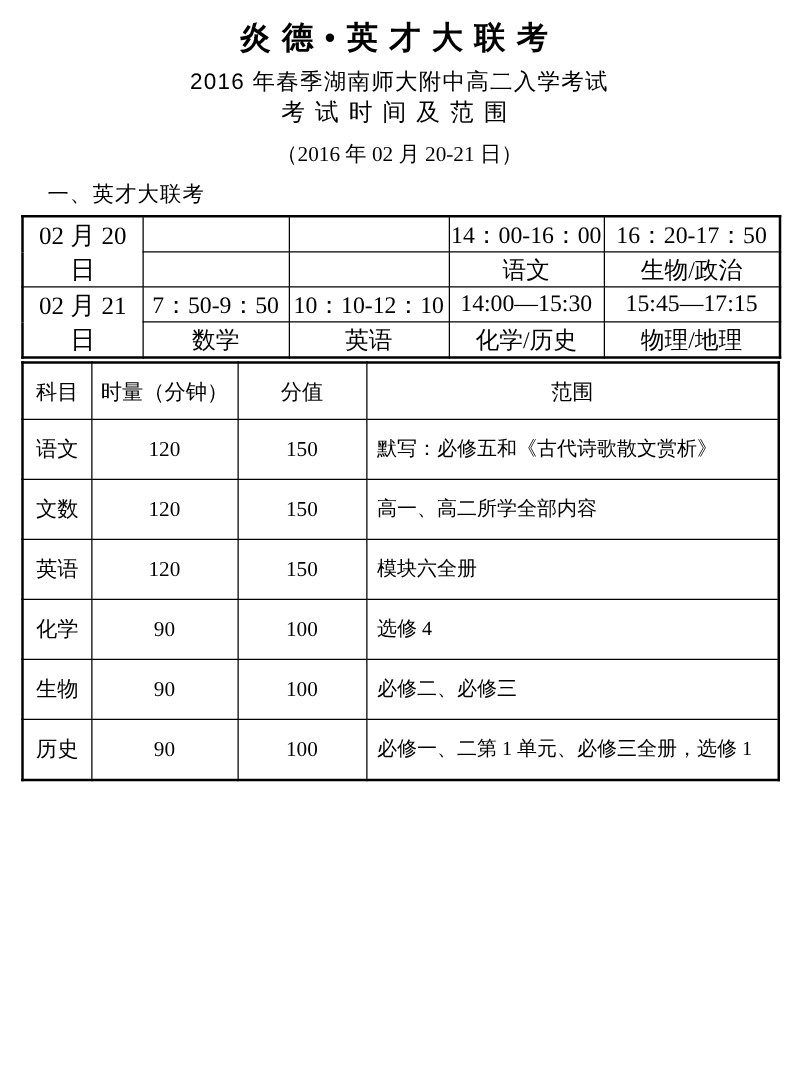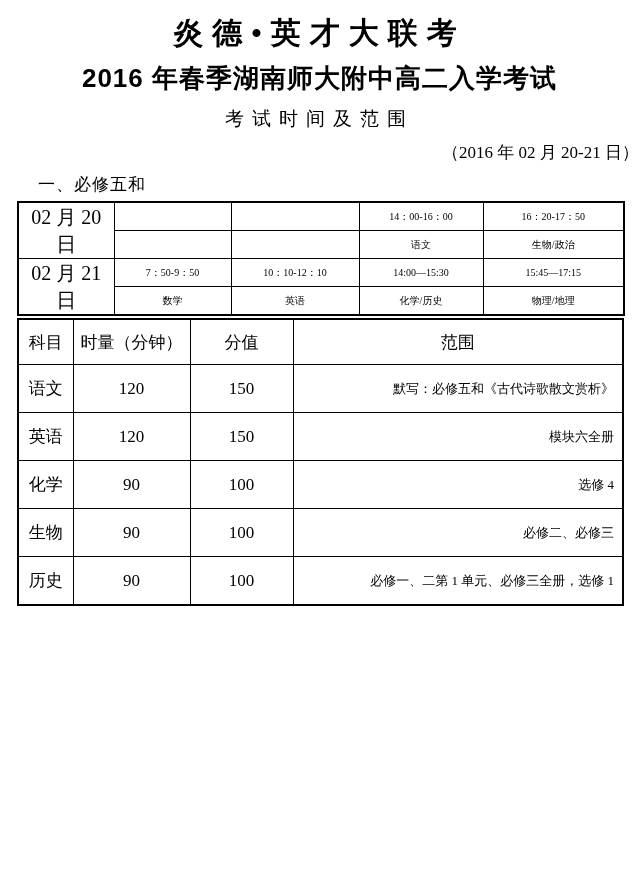--- a/index.html
+++ b/index.html
@@ -8,39 +8,37 @@
     background: #ffffff; color: #000000;
     font-family: "Liberation Serif", "DejaVu Serif", serif;
     overflow: hidden;
   }
   .page { width: 639px; height: 872px; position: relative; }
 
   
   .hdr { text-align: center; }
   .brand {
     margin-top: 13px;
-    font-size: 30px; font-weight: 600;
+    font-size: 25px; font-weight: 600;
     letter-spacing: 9px;
     font-family: "Liberation Serif", "DejaVu Serif", serif;
   }
   .title {
     margin-top: 7px;
-    font-size: 26px; font-weight: bold;
+    font-size: 18px; font-weight: normal;
     font-family: "Liberation Sans", "DejaVu Sans", sans-serif;
     letter-spacing: 1px;
   }
   .subtitle {
-    margin-top: 10px;
     font-size: 19px; font-weight: 500;
     letter-spacing: 8px;
   }
   .daterange {
     margin-top: 9px;
     font-size: 17px;
-    text-align: right;
   }
 
   
   .sechead {
     font-family: "Liberation Sans", "DejaVu Sans", sans-serif;
     font-size: 17px; font-weight: 500;
     margin: 9px 0 5px 38px;
     letter-spacing: 1px;
   }
 
@@ -53,45 +51,45 @@
   table, td, th { border: 1px solid #000; }
   table { border-width: 2px; }
   td, th {
     text-align: center; vertical-align: middle;
     padding: 0; overflow: hidden;
     font-weight: normal;
   }
 
   
   .t-schedule { width: 606px; }
-  .t-schedule td { font-size: 10px; height: 27px; }
+  .t-schedule td { font-size: 19px; height: 27px; }
   .t-schedule .c-date { font-size: 20px; text-align: center; }
 
   
   .t-scope { width: 605px; margin-top: 2px; }
   .t-scope th { font-size: 17px; height: 44px; font-weight: normal; text-align: center; }
   .t-scope td { font-size: 17px; height: 43px; }
   .t-scope td.c-range {
-    text-align: right; font-size: 13px;
+    text-align: left; font-size: 16px;
     padding: 2px 8px 2px 8px; line-height: 17px;
   }
 </style>
 </head>
 <body>
 
 <div class="page">
 
   <div class="hdr">
     <div class="brand">炎德•英才大联考</div>
     <div class="title">2016 年春季湖南师大附中高二入学考试</div>
     <div class="subtitle">考试时间及范围</div>
     <div class="daterange">（2016 年 02 月 20-21 日）</div>
   </div>
 
-  <div class="sechead">一、必修五和</div>
+  <div class="sechead">一、英才大联考</div>
 
   <table class="t-schedule">
     <colgroup>
       <col style="width:96px">
         <col style="width:117px">
         <col style="width:128px">
         <col style="width:124px">
         <col style="width:141px">
     </colgroup>
     <tbody>
@@ -141,20 +139,26 @@
       </tr>
     </thead>
     <tbody>
       <tr>
         <td>语文</td>
         <td>120</td>
         <td>150</td>
         <td class="c-range">默写：必修五和《古代诗歌散文赏析》</td>
       </tr>
       <tr>
+        <td>文数</td>
+        <td>120</td>
+        <td>150</td>
+        <td class="c-range">高一、高二所学全部内容</td>
+      </tr>
+      <tr>
         <td>英语</td>
         <td>120</td>
         <td>150</td>
         <td class="c-range">模块六全册</td>
       </tr>
       <tr>
         <td>化学</td>
         <td>90</td>
         <td>100</td>
         <td class="c-range">选修 4</td>

